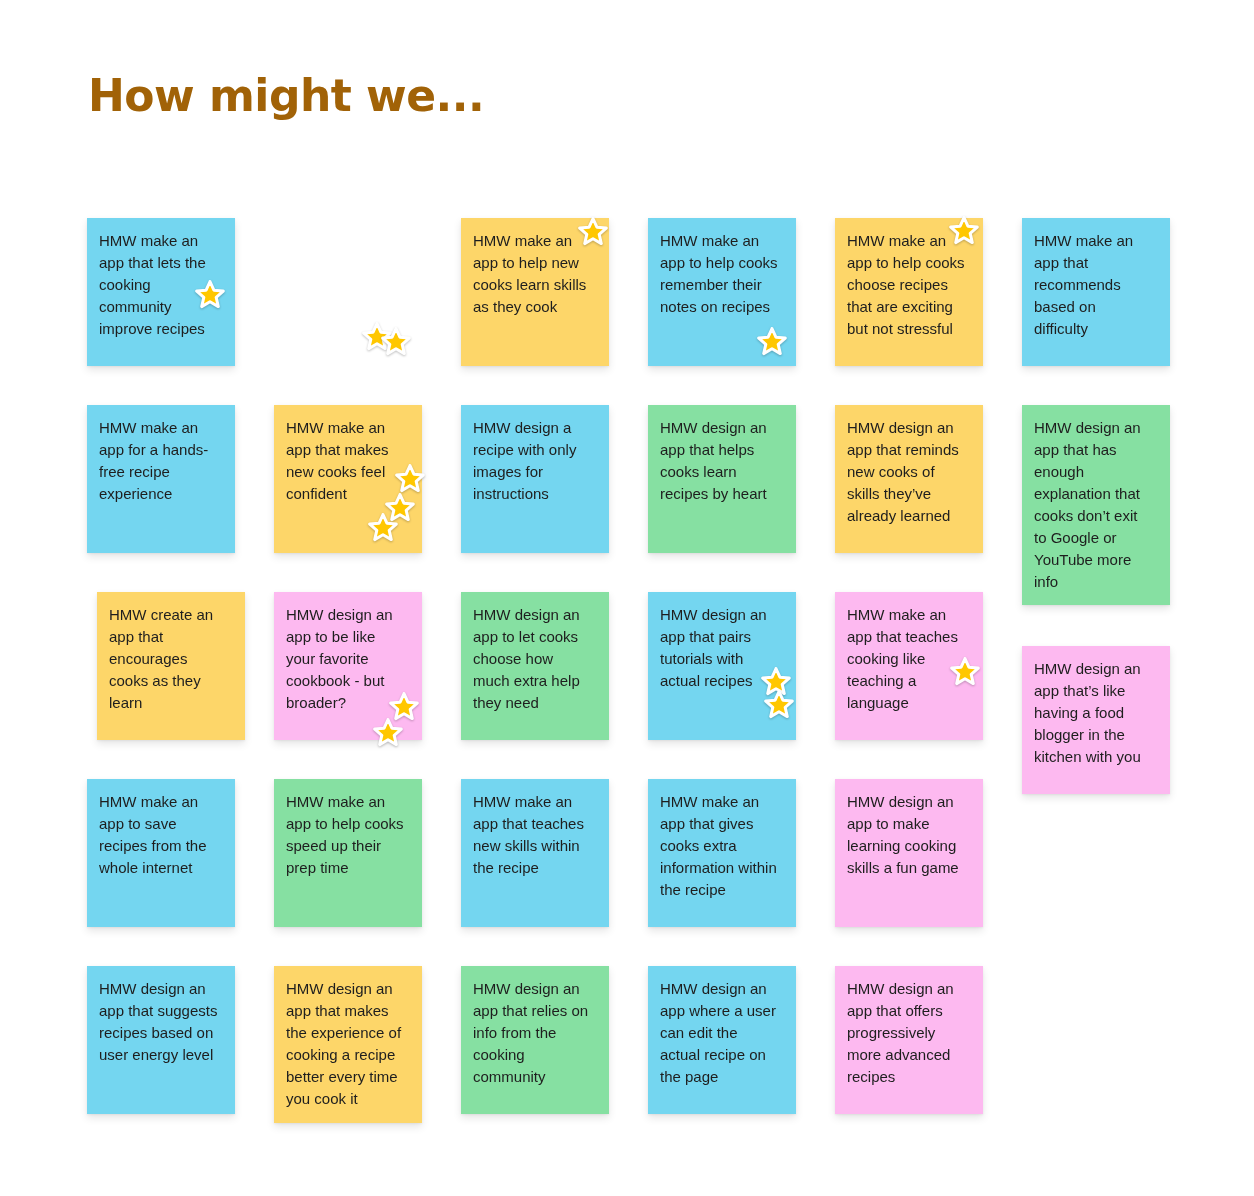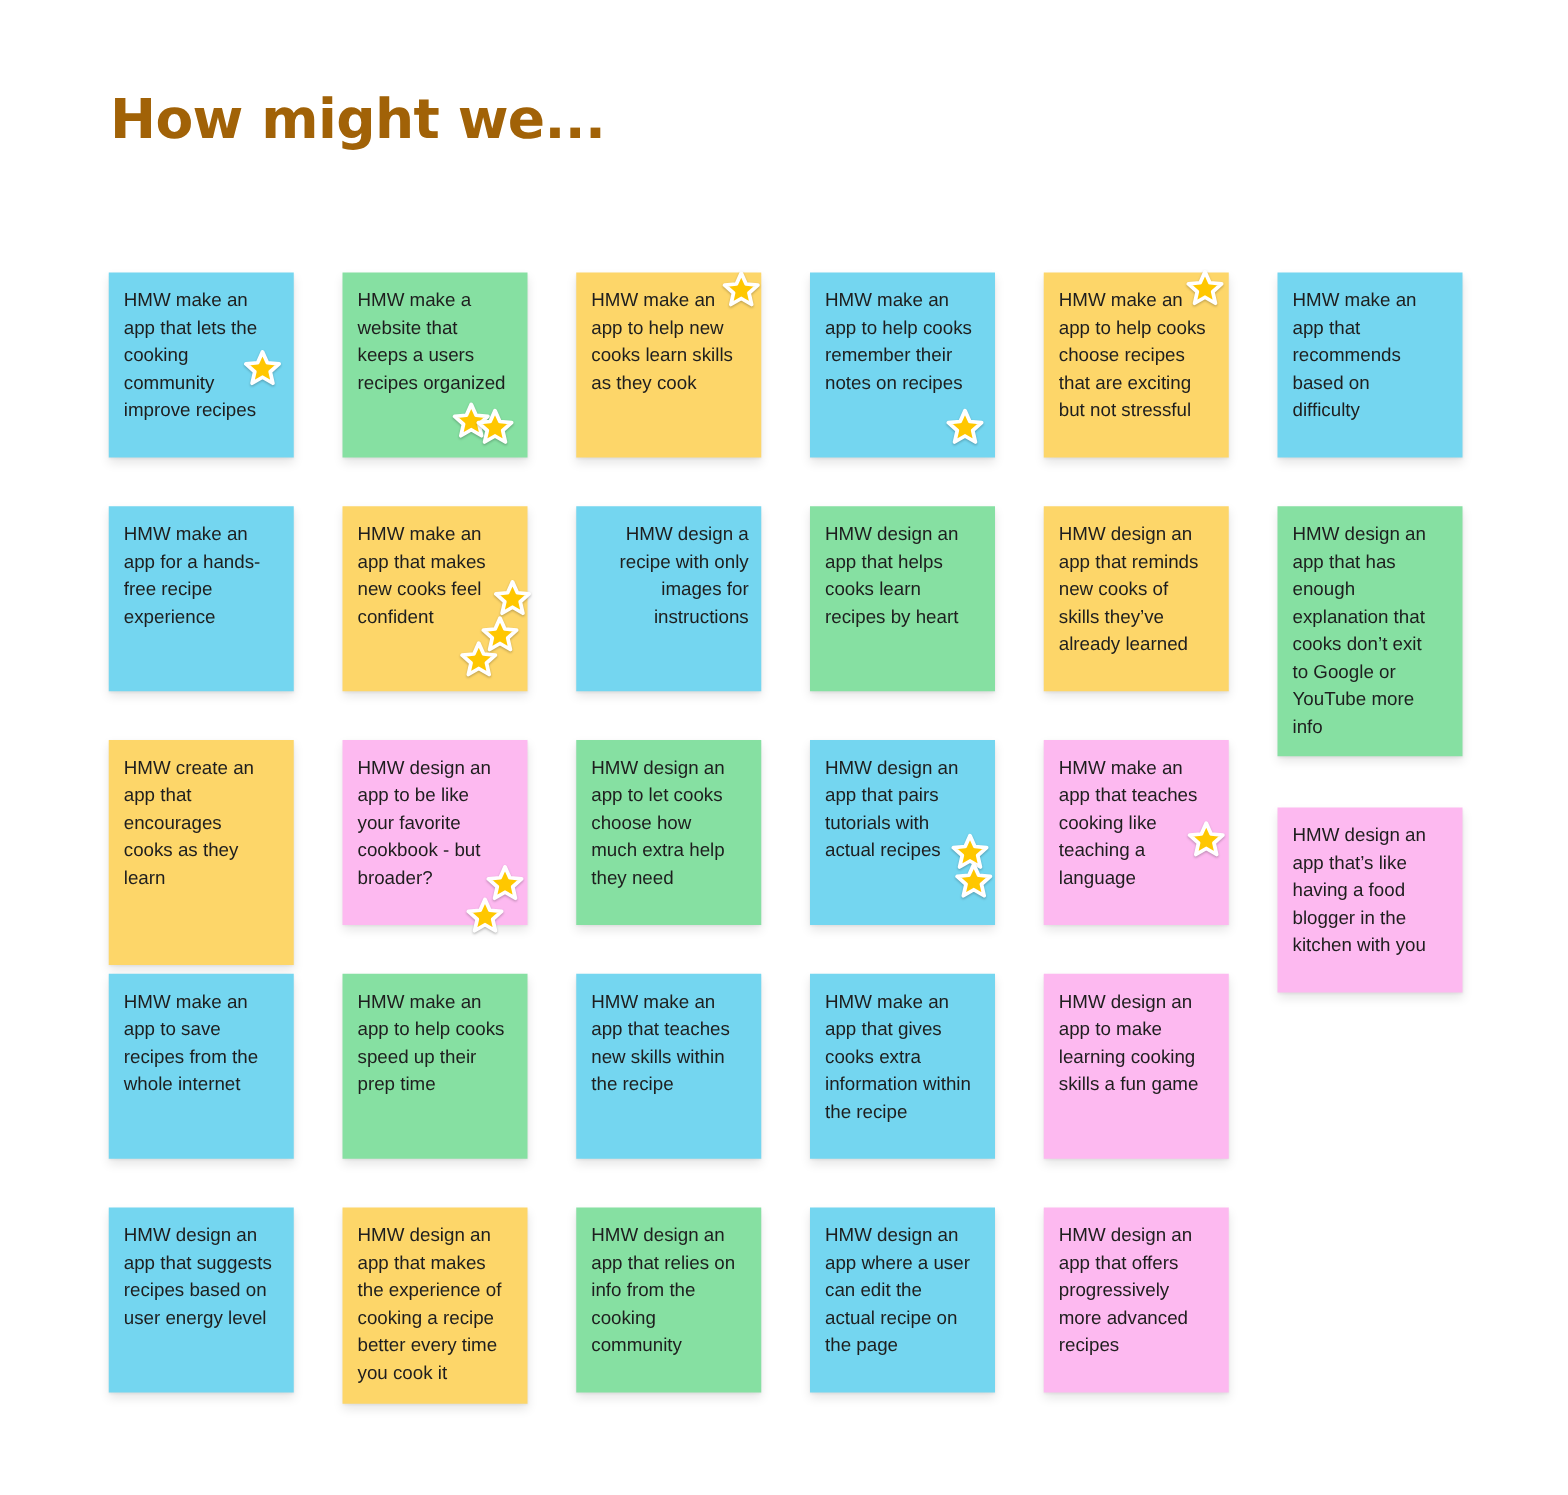--- a/index.html
+++ b/index.html
@@ -68,26 +68,20 @@
 <h1 class="title">How might we...</h1>
 
 <div class="board" id="board">
     <div class="note" style="left: 87px; top: 197px; height: 148px; background: rgb(116, 214, 240);">
       <span class="note-text">HMW make an
 app that lets the
 cooking
 community
 improve recipes</span>
     </div>
-    <div class="note" style="left: 274px; top: 197px; height: 148px; background: rgb(134, 224, 162);">
-      <span class="note-text">HMW make a
-website that
-keeps a users
-recipes organized</span>
-    </div>
     <div class="note" style="left: 461px; top: 197px; height: 148px; background: rgb(253, 214, 105);">
       <span class="note-text">HMW make an
 app to help new
 cooks learn skills
 as they cook</span>
     </div>
     <div class="note" style="left: 648px; top: 197px; height: 148px; background: rgb(116, 214, 240);">
       <span class="note-text">HMW make an
 app to help cooks
 remember their
@@ -112,21 +106,21 @@
 app for a hands-
 free recipe
 experience</span>
     </div>
     <div class="note" style="left: 274px; top: 384px; height: 148px; background: rgb(253, 214, 105);">
       <span class="note-text">HMW make an
 app that makes
 new cooks feel
 confident</span>
     </div>
-    <div class="note" style="left: 461px; top: 384px; height: 148px; background: rgb(116, 214, 240); text-align: right;">
+    <div class="note" style="left: 461px; top: 384px; height: 148px; background: rgb(116, 214, 240);">
       <span class="note-text">HMW design a
 recipe with only
 images for
 instructions</span>
     </div>
     <div class="note" style="left: 648px; top: 384px; height: 148px; background: rgb(134, 224, 162);">
       <span class="note-text">HMW design an
 app that helps
 cooks learn
 recipes by heart</span>
@@ -141,21 +135,21 @@
     <div class="note" style="left: 1022px; top: 384px; height: 200px; background: rgb(134, 224, 162);">
       <span class="note-text">HMW design an
 app that has
 enough
 explanation that
 cooks don’t exit
 to Google or
 YouTube more
 info</span>
     </div>
-    <div class="note" style="left: 87px; top: 571px; height: 180px; background: rgb(253, 214, 105);">
+    <div class="note" style="left: 97px; top: 571px; height: 148px; background: rgb(253, 214, 105);">
       <span class="note-text">HMW create an
 app that
 encourages
 cooks as they
 learn</span>
     </div>
     <div class="note" style="left: 274px; top: 571px; height: 148px; background: rgb(253, 185, 240);">
       <span class="note-text">HMW design an
 app to be like
 your favorite

